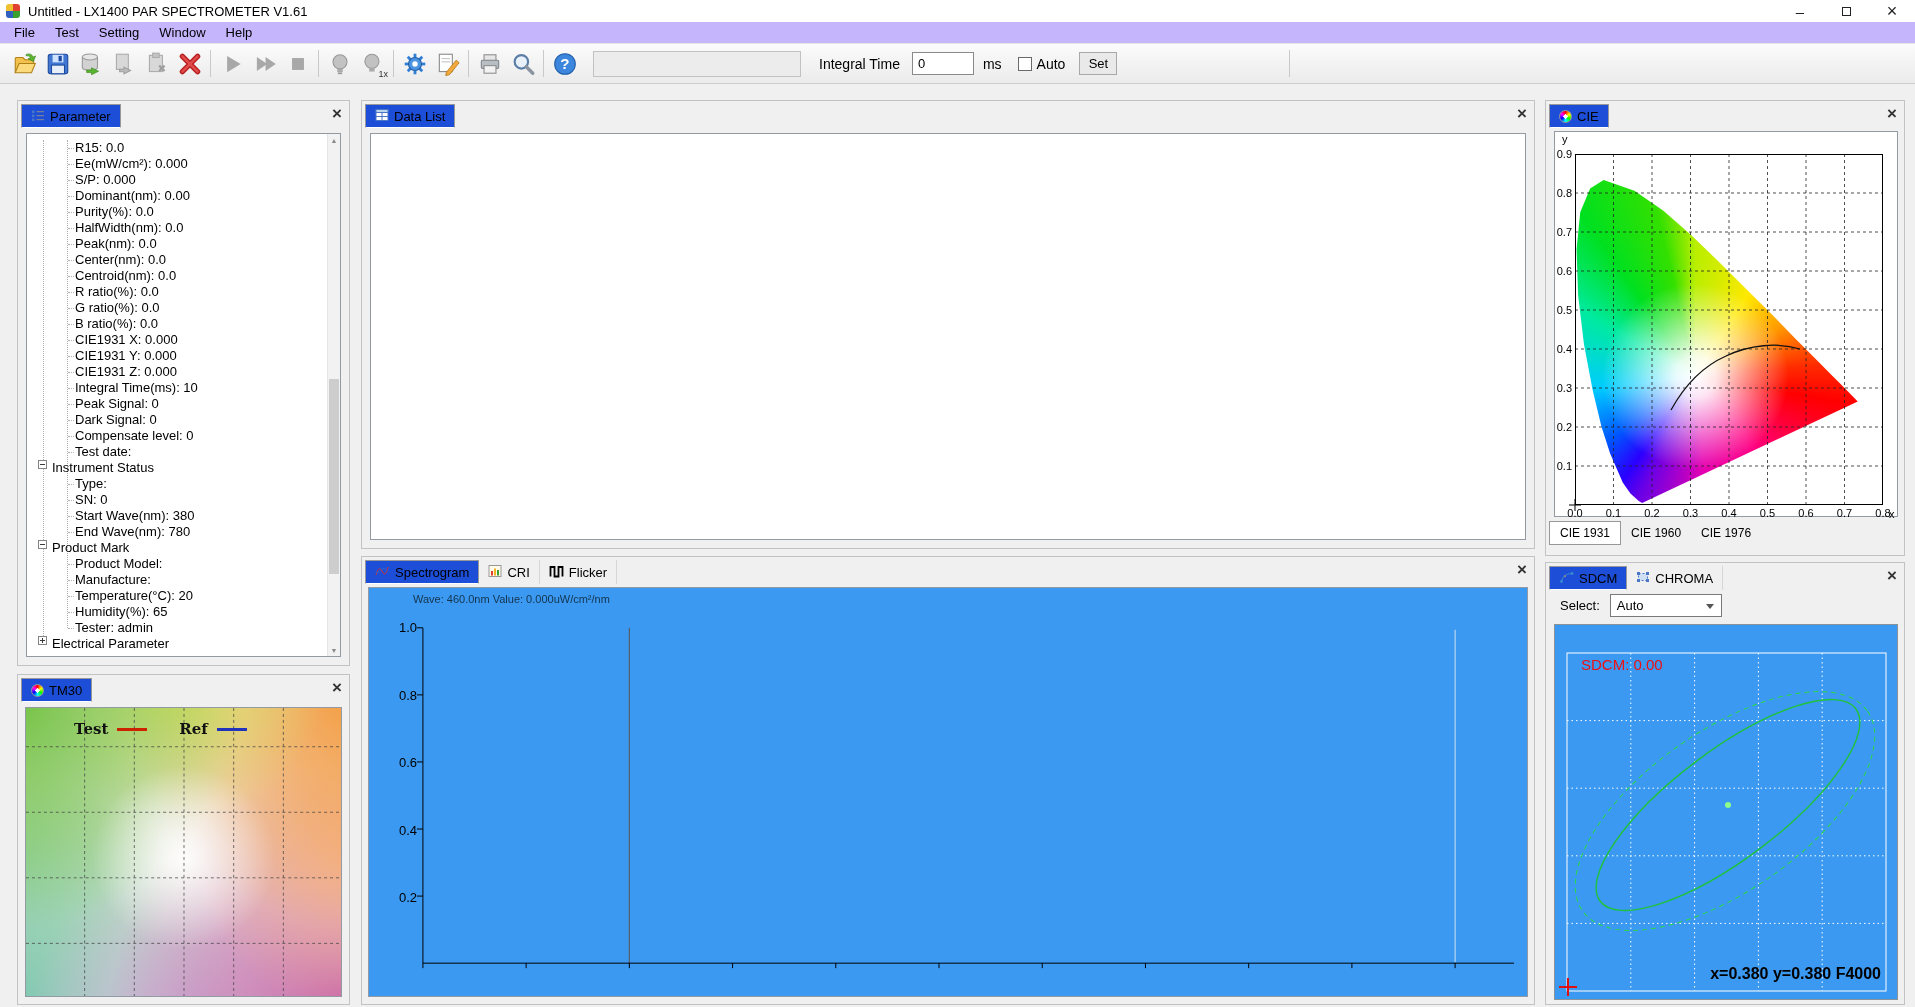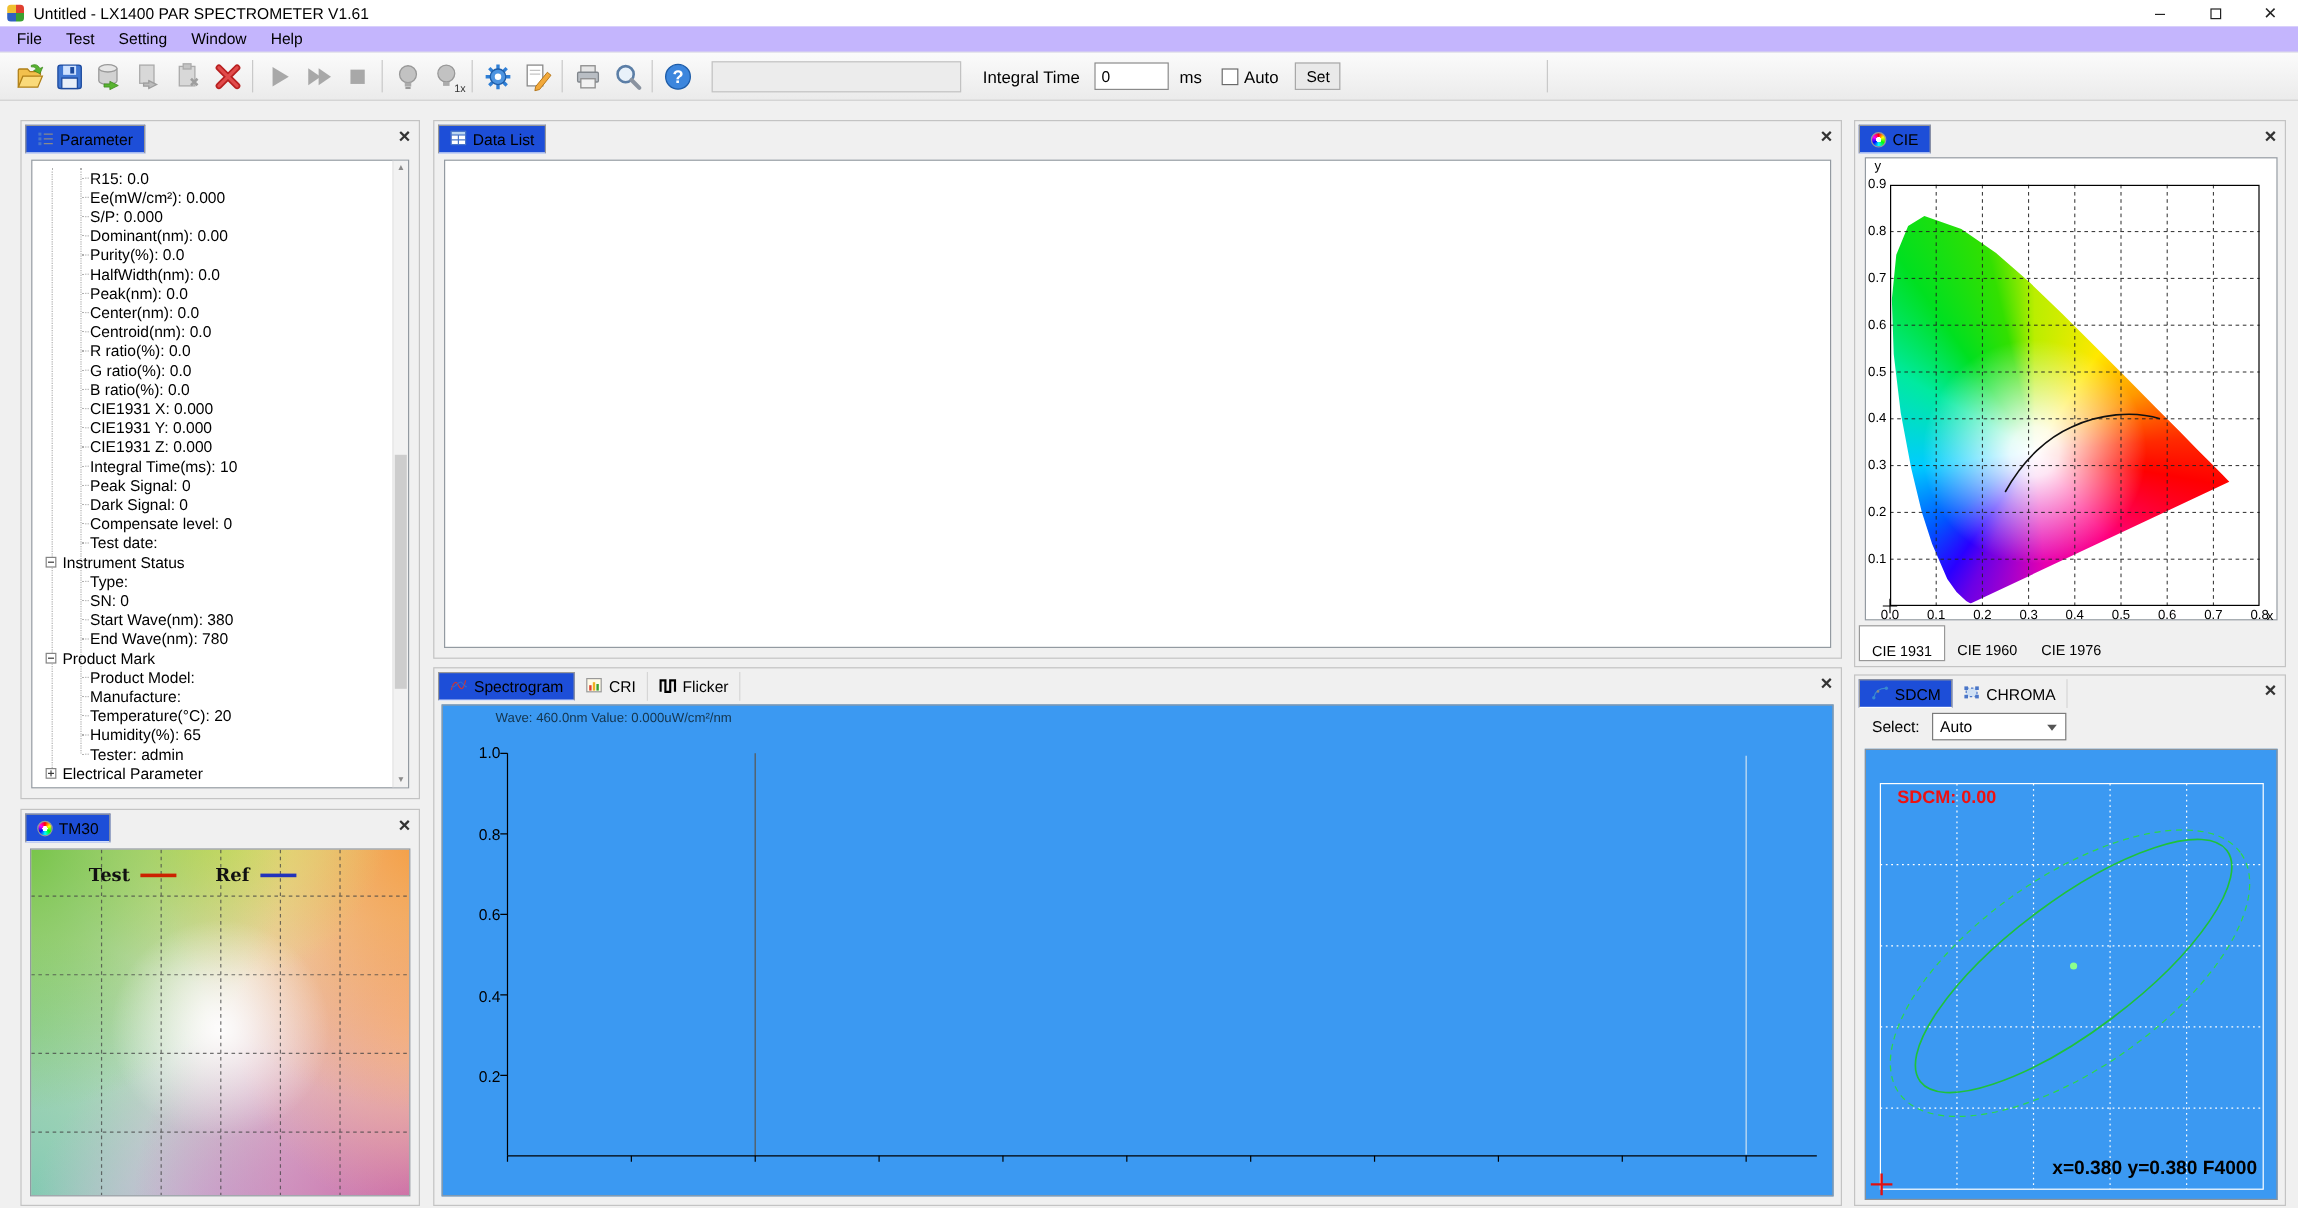--- a/index.html
+++ b/index.html
@@ -60,21 +60,21 @@
 #spectro-content{left:6px;top:30px;right:6px;bottom:7px;background:#3b99f2}
 #cie-panel{left:1545px;top:100px;width:360px;height:456px}
 #cie-content{left:8px;top:30px;width:344px;height:386px}
 #sdcm-panel{left:1545px;top:562px;width:360px;height:443px}
 #sdcm-chart{position:absolute;left:8px;top:61px;width:344px;height:376px;background:#3b99f2;border:1px solid #8a929a}
 
 
 .tree{position:absolute;left:0;top:0;right:13px;bottom:0;overflow:hidden;padding-top:6px;position:absolute}
 .tree::before{content:"";position:absolute;left:16px;top:6px;height:504px;border-left:1px dotted #b0b0b0}
 .tree::after{content:"";position:absolute;left:40px;top:6px;height:488px;border-left:1px dotted #b0b0b0}
-.trow{height:16px;display:flex;align-items:center;font-size:13px;white-space:nowrap;position:relative;z-index:1}
+.trow{height:16px;display:flex;font-size:13px;white-space:nowrap;position:relative;z-index:1}
 .trow.lvl1{padding-left:11px}
 .trow.lvl2{padding-left:48px}
 .trow.lvl2::before{content:"";position:absolute;left:41px;top:8px;width:6px;border-top:1px dotted #b0b0b0}
 .texp{width:9px;height:9px;border:1px solid #848484;background:#fff;margin-right:5px;position:relative;flex:none;display:none}
 .lvl1 .texp{display:block}
 .texp::before{content:"";position:absolute;left:1px;right:1px;top:3px;border-top:1px solid #3a3a3a}
 .plus .texp::after{content:"";position:absolute;top:1px;bottom:1px;left:3px;border-left:1px solid #3a3a3a}
 .vscroll{position:absolute;right:0;top:0;bottom:0;width:13px;background:#f2f2f2;border-left:1px solid #e4e4e4}
 .sthumb{position:absolute;left:1px;right:1px;top:245px;height:195px;background:#cdcdcd}
 .sarrow{position:absolute;left:0;right:0;height:12px;display:flex;align-items:center;justify-content:center;font-size:7px;color:#8a8a8a}
@@ -100,30 +100,30 @@
   conic-gradient(from 0deg at 39.1% 63.4%, #baee00 0deg,#ffe800 33deg,#ff9900 60deg,#ff2a00 85deg,#ff0000 100deg,#ff0080 140deg,#e600b0 175deg,#6a00e6 205deg,#2a00ff 215deg,#0055ff 233deg,#00ccff 263deg,#00eaa0 300deg,#00e020 325deg,#33e000 347deg,#baee00 360deg);
  clip-path:polygon(21.8% 99.4%,20.6% 98.8%,18% 96.7%,15.5% 93.6%,11.4% 85.3%,8.6% 77.7%,5.7% 67.2%,2.9% 54.1%,1% 40.2%,0.5% 27.2%,1.7% 16.6%,4.9% 9.8%,9.3% 7.4%,19.3% 10.5%,28.7% 16.2%,37.7% 23.1%,46.6% 30.6%,55.5% 38.4%,64.1% 45.9%,71.9% 52.9%,78.4% 58.6%,83.2% 62.9%,86.4% 65.7%,89.9% 68.8%,91.8% 70.5%)}
 .cie-grid{position:absolute;left:20px;top:22px;width:308px;height:351px;overflow:visible}
 .cie-ylabel{position:absolute;left:7px;top:1px;font-size:11px}
 .cie-xlabel{position:absolute;left:334px;top:376px;font-size:11px}
 .cie-yticks{position:absolute;left:0;top:15px;width:17px;height:326px;display:flex;flex-direction:column;justify-content:space-between}
 .cie-yticks span{height:14px;line-height:14px;text-align:right;font-size:11px}
 .cie-xticks{position:absolute;left:8px;top:375px;width:332px;display:flex;justify-content:space-between}
 .cie-xticks span{width:24px;text-align:center;font-size:11px}
 .cie-tabs{position:absolute;left:3px;top:420px;display:flex}
-.cie-tab{height:24px;padding:14px 10px;font-size:12px;display:flex;}
+.cie-tab{height:24px;padding:0 10px;font-size:12px;display:flex;align-items:center}
 .cie-tab.active{background:#fff;border:1px solid #989898}
 
 
 .sdcm-row{position:absolute;left:14px;top:31px;display:flex;align-items:center}
 .sdcm-row .lbl{font-size:13px}
 .combo{margin-left:10px;width:112px;height:23px;border:1px solid #7a7a7a;background:#fff;display:flex;align-items:center;font-size:13px;padding-left:6px;position:relative}
 .combo .arrow{position:absolute;right:7px;top:9px;width:0;height:0;border:4px solid transparent;border-top:5px solid #555}
 .sdcm-svg{position:absolute;left:0;top:0;width:100%;height:100%}
-.sdcm-readout{position:absolute;left:26px;top:31px;font-size:15px;font-weight:bold;color:#ee1111}
+.sdcm-readout{position:absolute;left:26px;top:31px;font-size:15px;font-weight:normal;color:#ee1111}
 .sdcm-coord{position:absolute;right:16px;top:340px;font-size:16px;font-weight:bold;color:#000}
 
 
 .ticon{display:flex;align-items:center;justify-content:center}
 .rainbow{width:13px;height:13px;border-radius:50%;flex:none;background:radial-gradient(circle,#fff 0 27%,rgba(255,255,255,0) 29%),conic-gradient(#f00,#ff0,#0f0,#0ff,#00f,#f0f,#f00);border:1px solid #999}
 </style>
 </head>
 <body>
 
 <div class="app">

